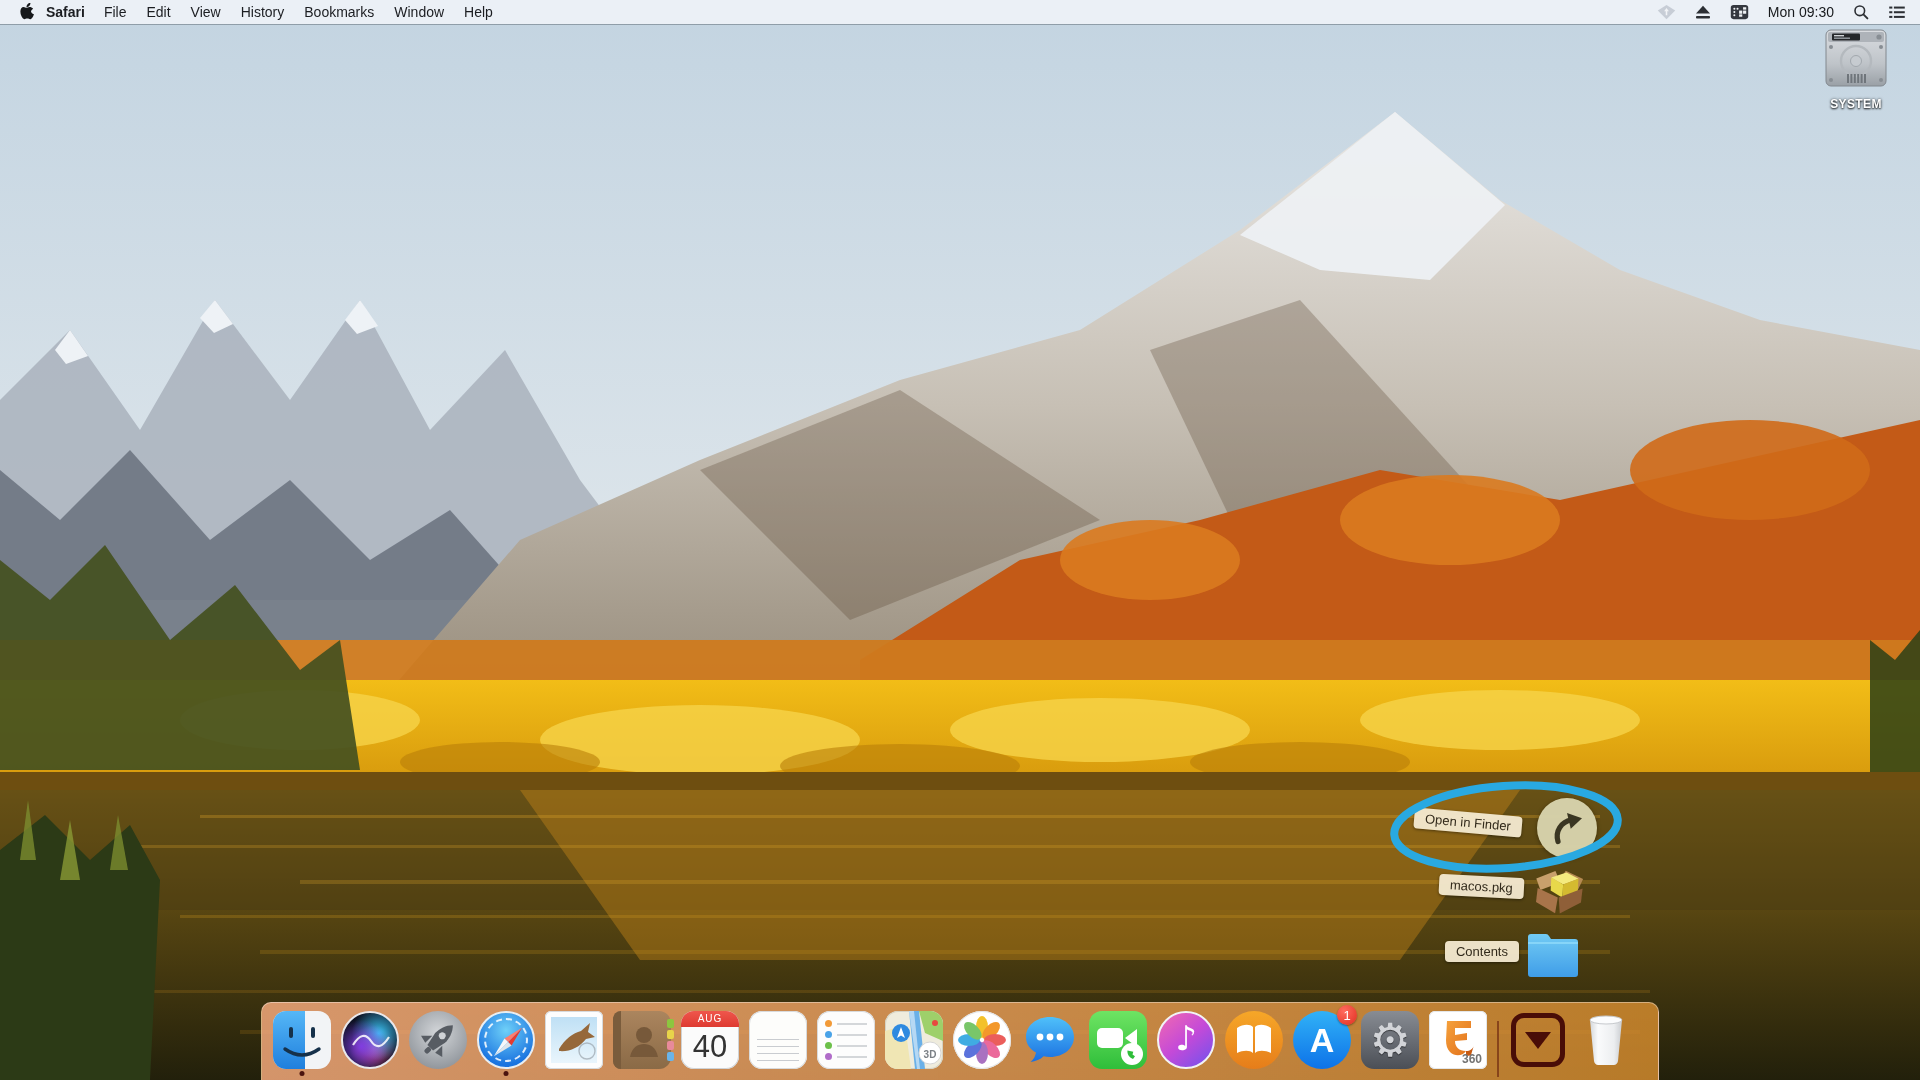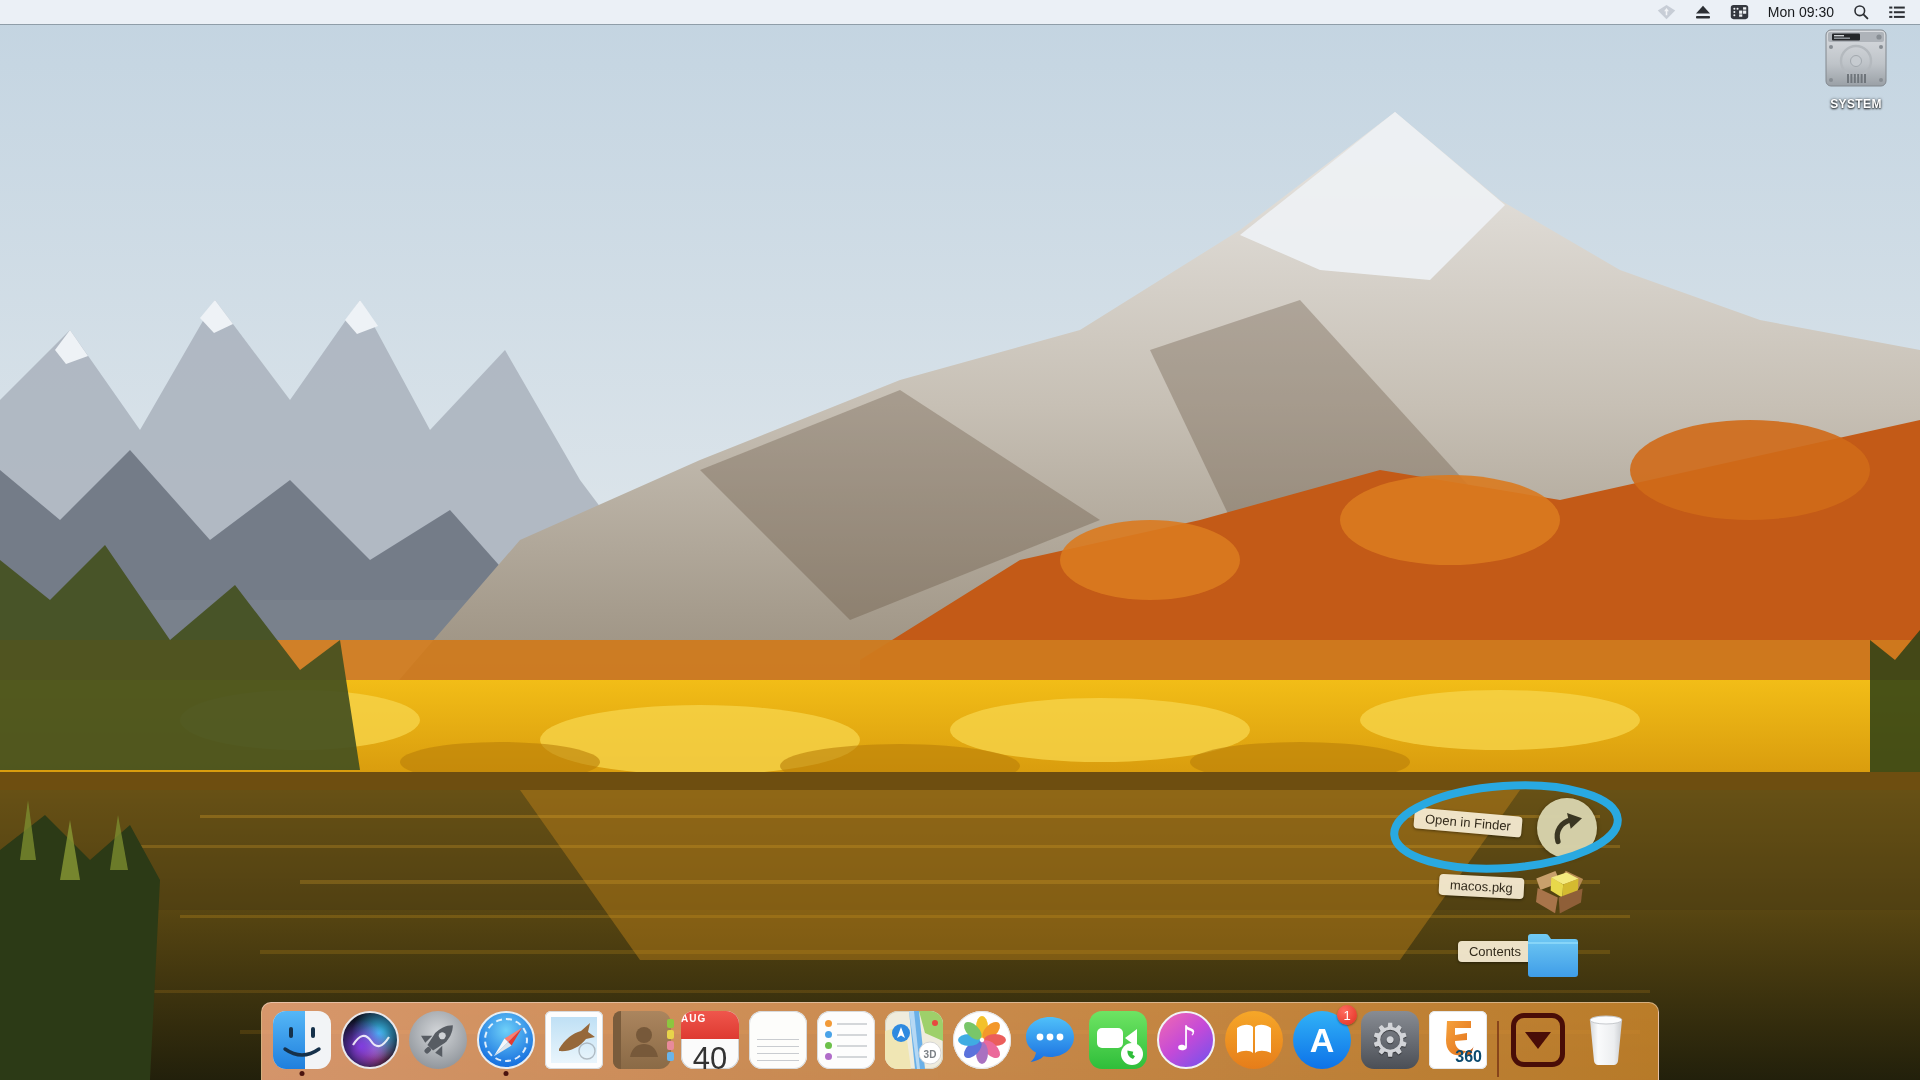--- a/index.html
+++ b/index.html
@@ -60,22 +60,22 @@
   .launchpad{background:radial-gradient(circle at 50% 38%,#d4d7da,#94999f 75%,#7e838a);}
   .safari-ic{background:radial-gradient(circle at 50% 32%,#6fd0f8,#1a74e0 75%);
     border:2px solid #e9eef2;}
   .safari-ticks{position:absolute;inset:5px;border:2px dashed rgba(255,255,255,.85);border-radius:50%;}
   .mail{background:#fdfdfd;border-radius:6px;box-shadow:inset 0 0 0 1px #d6d9dc;}
   .mail-inner{position:absolute;inset:6px;background:linear-gradient(180deg,#bfe0f5,#e9f5fc);}
   .contacts{background:linear-gradient(180deg,#ab855e,#8a6a46);border-radius:8px 12px 12px 8px;}
   .contacts .spine{position:absolute;left:0;top:0;bottom:0;width:8px;background:#7a5c3c;border-radius:8px 0 0 8px;}
   .tab{position:absolute;right:-3px;width:7px;height:9px;border-radius:2px;}
   .calendar{background:#fbfbfb;overflow:hidden;box-shadow:inset 0 0 0 1px #cfd2d5;}
-  .cal-head{height:28px;background:linear-gradient(180deg,#ef564c,#de3a31);color:#fff;
-    font-size:10px;font-weight:bold;line-height:16px;letter-spacing:1px;}
+  .cal-head{height:16px;background:linear-gradient(180deg,#ef564c,#de3a31);color:#fff;
+    font-size:10px;font-weight:normal;text-align:center;line-height:16px;letter-spacing:1px;}
   .cal-day{font-size:31px;color:#333;text-align:center;line-height:40px;font-weight:300;}
   .notes{background:#fdfdfb;overflow:hidden;box-shadow:inset 0 0 0 1px #d8dadc;}
   .notes .band{height:13px;background:linear-gradient(180deg,#f8d952,#f2c433;);}
   .notes .lines{position:absolute;left:8px;right:8px;top:22px;bottom:8px;
     background:repeating-linear-gradient(180deg,transparent 0 6px,#c9ccd0 6px 7px);}
   .reminders{background:#fdfdfd;box-shadow:inset 0 0 0 1px #d8dadc;padding:7px 8px;box-sizing:border-box;}
   .rem-row{display:flex;align-items:center;gap:5px;height:11px;}
   .rem-dot{width:7px;height:7px;border-radius:50%;}
   .rem-line{flex:1;height:2px;background:#d4d7da;}
   .maps{background:#efecdd;overflow:hidden;box-shadow:inset 0 0 0 1px #d4d2c4;}
@@ -85,21 +85,21 @@
   .books{background:linear-gradient(180deg,#f6a728,#e67d1a);}
   .appstore{background:linear-gradient(180deg,#31b2f7,#0d72e8);display:flex;align-items:center;justify-content:center;}
   .appstore .a{color:#fff;font-size:34px;font-weight:bold;line-height:1;}
   .badge{position:absolute;top:-6px;right:-6px;min-width:20px;height:20px;border-radius:10px;
     background:radial-gradient(circle at 35% 30%,#ff6b5e,#e02e20);color:#fff;font-size:13px;
     display:flex;align-items:center;justify-content:center;box-shadow:0 1px 2px rgba(0,0,0,.4);}
   .sysprefs{background:linear-gradient(180deg,#888c93,#4b4f56);display:flex;align-items:center;justify-content:center;}
   .sysprefs .gear{font-family:"DejaVu Sans",sans-serif;font-size:46px;color:#d2d4d8;
     text-shadow:0 1px 1px rgba(0,0,0,.5);line-height:1;}
   .fusion{background:#fff;box-shadow:inset 0 0 0 1px #e4e6e8;border-radius:6px;}
-  .fusion-label{position:absolute;right:5px;bottom:3px;font-size:16px;font-weight:bold;color:#0c4a6e;}
+  .fusion-label{position:absolute;right:5px;bottom:3px;font-size:12px;font-weight:bold;color:#737373;}
   .stack-open{width:54px;height:54px;margin:2px;box-sizing:border-box;border:5px solid #490d07;
     border-radius:13px;display:flex;align-items:center;justify-content:center;}
   .stack-open .tri{width:0;height:0;border-left:13px solid transparent;border-right:13px solid transparent;
     border-top:17px solid #490d07;}
 </style>
 </head>
 <body>
 
 <div class="screen">
 
@@ -160,20 +160,36 @@
     <rect x="260" y="950" width="1350" height="4" fill="#d89a20" opacity=".2"></rect>
     <rect x="150" y="990" width="1500" height="3" fill="#c78a1c" opacity=".2"></rect>
     <rect x="240" y="1030" width="1400" height="4" fill="#c78a1c" opacity=".18"></rect>
     <path d="M0 1080 L0 850 L45 815 L90 860 L130 825 L160 880 L150 1080 Z" fill="#2c3a16"></path>
     <path d="M20 860 L28 800 L36 860 Z" fill="#7c8c2e" opacity=".8"></path>
     <path d="M60 880 L70 820 L80 880 Z" fill="#8a9a34" opacity=".8"></path>
     <path d="M110 870 L118 815 L128 870 Z" fill="#7c8c2e" opacity=".8"></path>
   </svg>
 
   <div class="menubar">
+    <div class="mb-left">
+      <span class="mb-apple">
+        <svg width="15" height="18" viewBox="0 0 20 24">
+          <path d="M14.5 12.6c0-2.3 1.2-4 3-5-1.2-1.6-3-2.4-4.8-2.4-2 0-3.3 1.1-4.1 1.1-.9 0-2.2-1.1-3.8-1.1C2.3 5.2.5 7.8.5 11.4c0 2.2.5 4.5 1.5 6.4 1 1.9 2.2 3.7 3.8 3.7 1.5 0 2-.9 3.9-.9s2.3.9 3.9.9 2.8-1.8 3.8-3.6c.6-1.1.9-1.8 1.2-2.8-2.4-.9-4.1-2.6-4.1-5.5z" fill="#16181b"></path>
+          <path d="M12.6 3.6c.9-1.1 1.5-2.5 1.4-4-1.4.1-3 .9-3.9 2-.8.9-1.6 2.4-1.4 3.9 1.5.1 3-.8 3.9-1.9z" fill="#16181b"></path>
+        </svg>
+      </span>
+      <span class="mb-app">Safari</span>
+      <span class="mb-item">File</span>
+      <span class="mb-item">Edit</span>
+      <span class="mb-item">View</span>
+      <span class="mb-item">History</span>
+      <span class="mb-item">Bookmarks</span>
+      <span class="mb-item">Window</span>
+      <span class="mb-item">Help</span>
+    </div>
     <div class="mb-right">
       <span class="mb-ico">
         <svg width="19" height="16" viewBox="0 0 24 20">
           <path d="M12 1 L23 8 L12 19 L1 8 Z" fill="#c7cdd6"></path>
           <path d="M12 5 L15 9 L13 9 L13 14 L11 14 L11 9 L9 9 Z" fill="#f2f4f7"></path>
         </svg>
       </span>
       <span class="mb-ico">
         <svg width="16" height="14" viewBox="0 0 20 18">
           <path d="M10 1 L19 11 L1 11 Z" fill="#2c2f34"></path>
@@ -264,21 +280,21 @@
         <path d="M6 18 L26 9 L32 21 L11 30 Z" fill="#c9a06c"></path>
         <path d="M56 16 L37 8 L30 20 L51 28 Z" fill="#b68a52"></path>
         <path d="M22 16 L38 10 L51 16 L35 23 Z" fill="#f4ea7e"></path>
         <path d="M22 16 L35 23 L35 37 L22 30 Z" fill="#e8d84a"></path>
         <path d="M35 23 L51 16 L51 30 L35 37 Z" fill="#d4ba30"></path>
         <path d="M8 28 L30 37 L28 54 L7 43 Z" fill="#a8744a"></path>
         <path d="M56 26 L31 37 L33 54 L55 41 Z" fill="#8f5f38"></path>
       </svg>
     </div>
 
-    <div class="pill" style="top:941px;right:388px;">Contents</div>
+    <div class="pill" style="top:941px;right:401px;">Contents</div>
     <div class="fan-ico" style="left:1524px;top:927px;">
       <svg width="58" height="56" viewBox="0 0 58 56">
         <defs>
           <linearGradient id="g-folder" x1="0" y1="0" x2="0" y2="1">
             <stop offset="0" stop-color="#72cbf4"></stop>
               <stop offset="1" stop-color="#3f9de8"></stop>
           </linearGradient>
         </defs>
         <path d="M4 10 Q4 7 7 7 L22 7 Q24 7 25 9 L27 12 L51 12 Q54 12 54 15 L54 47 Q54 50 51 50 L7 50 Q4 50 4 47 Z" fill="url(#g-folder)"></path>
         <path d="M4 15 L54 15 L54 17 L4 17 Z" fill="#8edafa" opacity=".8"></path>

